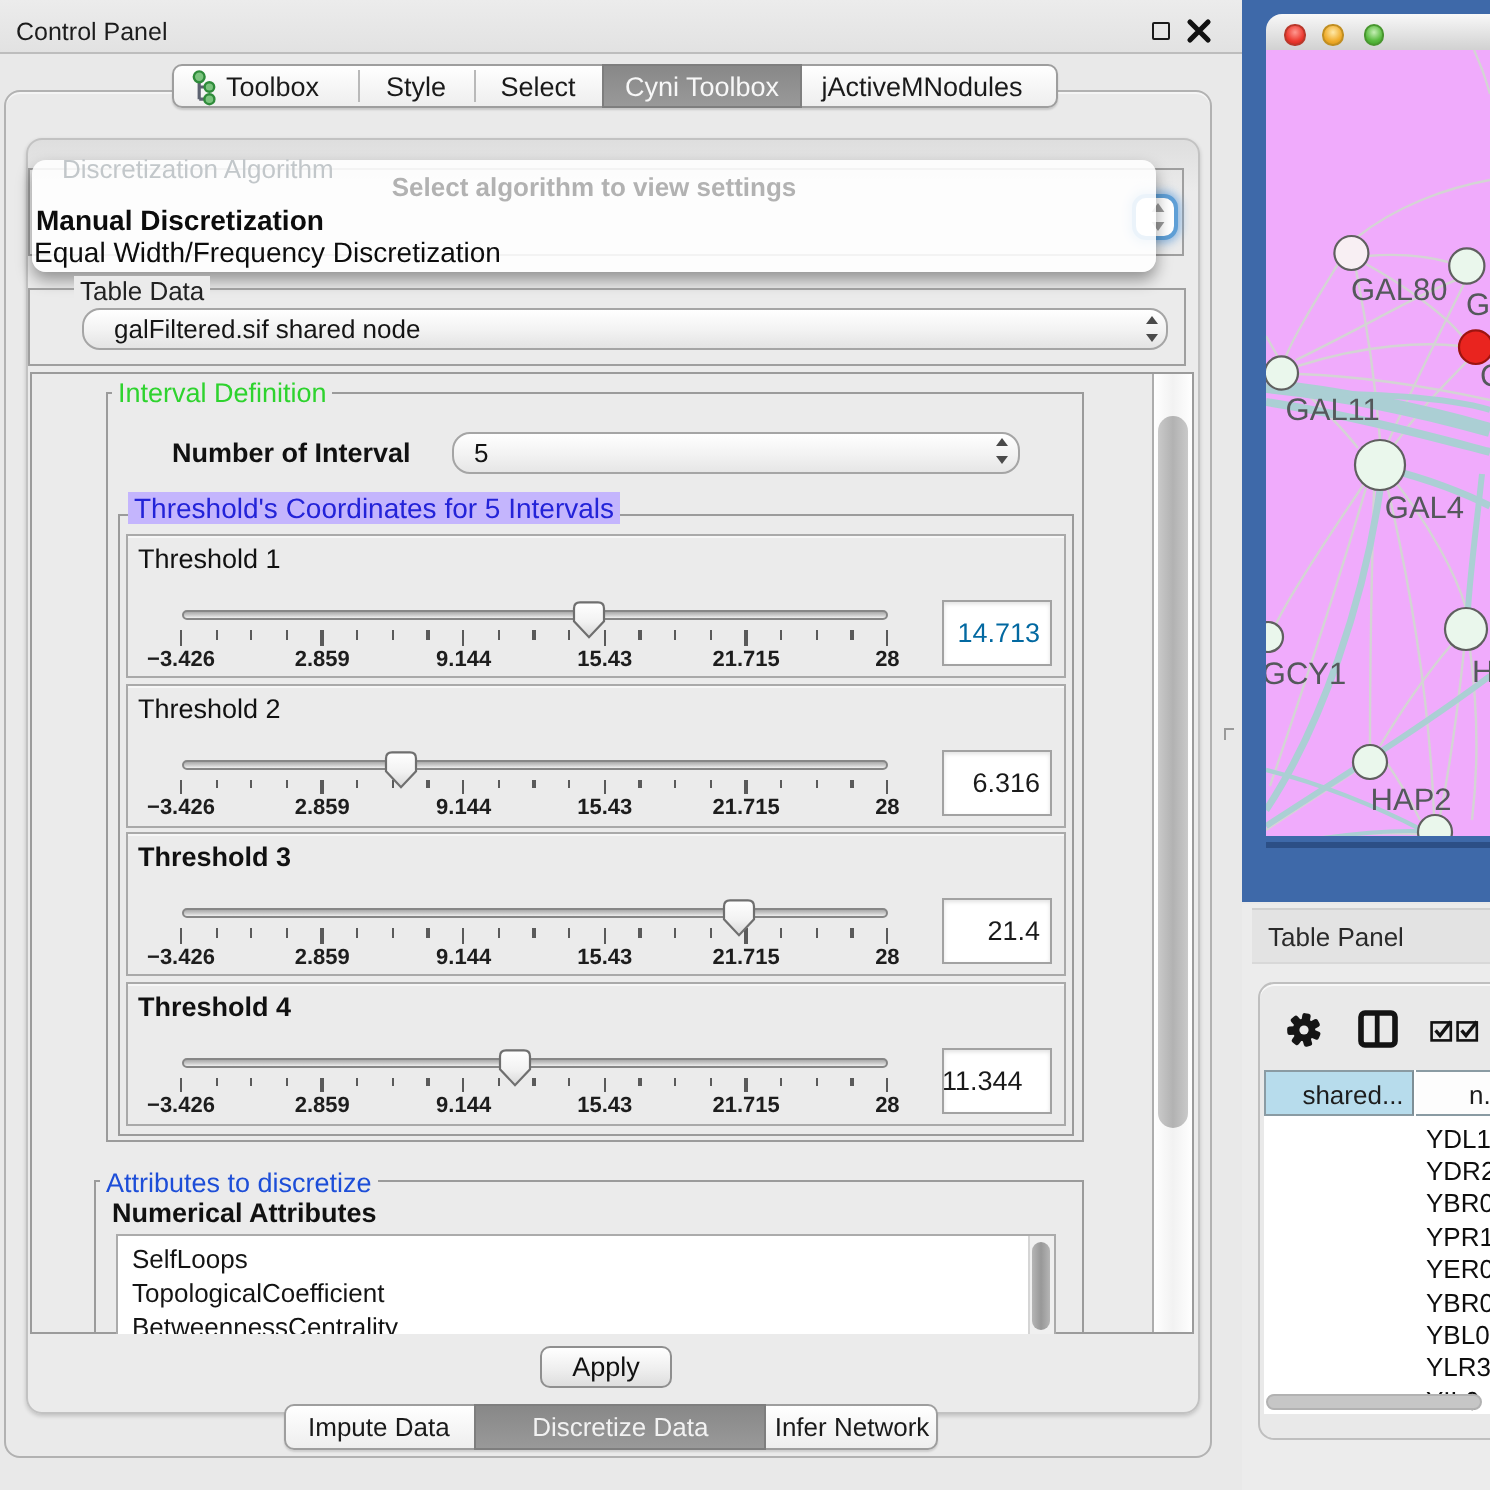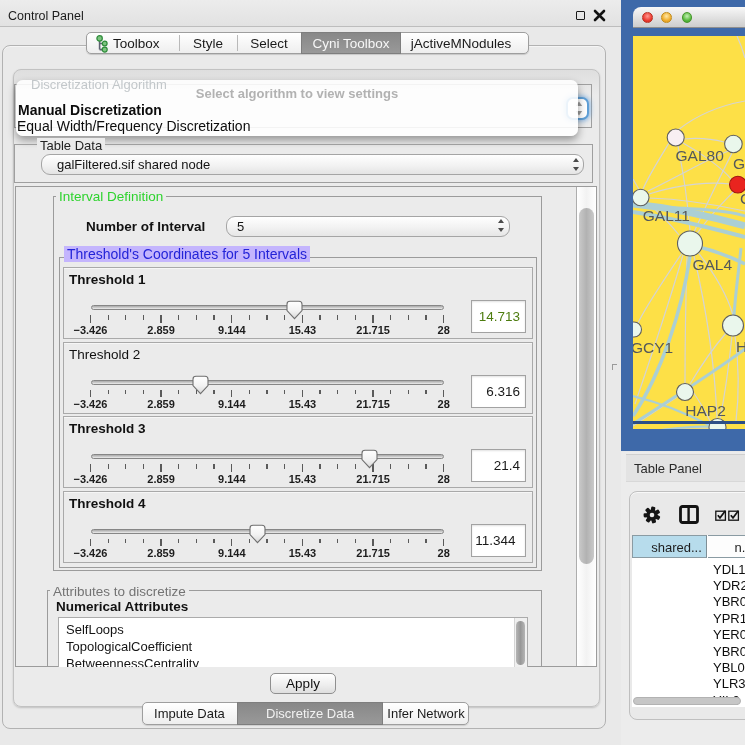--- a/index.html
+++ b/index.html
@@ -67,21 +67,21 @@
 <div class="abs" style="left:226px;top:216px;width:284px;height:20.5px;background:linear-gradient(#ffffff,#f2f2f2 55%,#e6e6e6);border:1px solid #a5a5a5;border-radius:9px"></div>
 <div class="abs" style="left:237px;top:219px;font-size:13px;color:#141414">5</div>
 <svg class="abs" style="left:496px;top:218px" width="10" height="15" viewBox="0 0 10 15">
     <path d="M5,1 L8,5 H2 Z" fill="#4a4a4a"></path>
     <path d="M5,14 L2,10 H8 Z" fill="#4a4a4a"></path>
   </svg>
 
 <div class="abs" style="left:58.5px;top:256.5px;width:478px;height:311.5px;border:1px solid #9b9b9b"></div>
 <div class="abs" style="left:64px;top:246px;background:#c4b5fd;padding:0 3px;font-size:14px;color:#2323d8">Threshold's Coordinates for 5 Intervals</div>
 
-<div style="position:absolute;left:69px;top:272.0px;font-size:13.5px;font-weight:bold;color:#111">Threshold 1</div>
+<div style="position:absolute;left:69px;top:272.0px;font-size:13.5px;font-weight:normal;color:#111">Threshold 1</div>
 <div style="position:absolute;left:63px;top:267px;width:470px;height:72px;border:1px solid #a9a9a9;box-shadow:inset 0 1px 0 #f6f6f6"></div>
 <div style="position:absolute;left:89.8px;top:315.0px;width:1.3px;height:7.5px;background:#5a5a5a"></div>
 <div style="position:absolute;left:107.5px;top:315.0px;width:1.3px;height:4.5px;background:#5a5a5a"></div>
 <div style="position:absolute;left:125.1px;top:315.0px;width:1.3px;height:4.5px;background:#5a5a5a"></div>
 <div style="position:absolute;left:142.8px;top:315.0px;width:1.3px;height:4.5px;background:#5a5a5a"></div>
 <div style="position:absolute;left:160.4px;top:315.0px;width:1.3px;height:7.5px;background:#5a5a5a"></div>
 <div style="position:absolute;left:178.1px;top:315.0px;width:1.3px;height:4.5px;background:#5a5a5a"></div>
 <div style="position:absolute;left:195.8px;top:315.0px;width:1.3px;height:4.5px;background:#5a5a5a"></div>
 <div style="position:absolute;left:213.4px;top:315.0px;width:1.3px;height:4.5px;background:#5a5a5a"></div>
 <div style="position:absolute;left:231.1px;top:315.0px;width:1.3px;height:7.5px;background:#5a5a5a"></div>
@@ -108,21 +108,21 @@
 <defs>
       <linearGradient id="thg267" x1="0" y1="0" x2="0" y2="1">
         <stop offset="0" stop-color="#ffffff"></stop>
         <stop offset="0.55" stop-color="#f2f2f2"></stop>
         <stop offset="1" stop-color="#d8d8d8"></stop>
       </linearGradient>
     </defs>
 <path d="M1,4.2 Q1,1.2 4,1.2 L13,1.2 Q16,1.2 16,4.2 L16,10.6 L8.5,18.6 L1,10.6 Z" fill="url(#thg267)" stroke="#6f6f6f" stroke-width="1.1"></path>
   </svg>
 <div style="position:absolute;left:471px;top:300px;width:55px;height:33px;background:#fff;border:1px solid #a2a2a2;box-shadow:inset 0 1px 2px rgba(0,0,0,0.12)"></div>
-<div style="position:absolute;left:471px;top:300px;width:49px;height:33px;line-height:33px;text-align:right;font-size:13.5px;color:#4d7c0f">14.713</div>
+<div style="position:absolute;left:471px;top:300px;width:49px;height:33px;line-height:33px;text-align:right;font-size:13.5px;color:#0369a1">14.713</div>
 <div style="position:absolute;left:69px;top:346.6px;font-size:13.5px;font-weight:normal;color:#111">Threshold 2</div>
 <div style="position:absolute;left:63px;top:341.6px;width:470px;height:72px;border:1px solid #a9a9a9;box-shadow:inset 0 1px 0 #f6f6f6"></div>
 <div style="position:absolute;left:89.8px;top:389.6px;width:1.3px;height:7.5px;background:#5a5a5a"></div>
 <div style="position:absolute;left:107.5px;top:389.6px;width:1.3px;height:4.5px;background:#5a5a5a"></div>
 <div style="position:absolute;left:125.1px;top:389.6px;width:1.3px;height:4.5px;background:#5a5a5a"></div>
 <div style="position:absolute;left:142.8px;top:389.6px;width:1.3px;height:4.5px;background:#5a5a5a"></div>
 <div style="position:absolute;left:160.4px;top:389.6px;width:1.3px;height:7.5px;background:#5a5a5a"></div>
 <div style="position:absolute;left:178.1px;top:389.6px;width:1.3px;height:4.5px;background:#5a5a5a"></div>
 <div style="position:absolute;left:195.8px;top:389.6px;width:1.3px;height:4.5px;background:#5a5a5a"></div>
 <div style="position:absolute;left:213.4px;top:389.6px;width:1.3px;height:4.5px;background:#5a5a5a"></div>
@@ -234,24 +234,24 @@
 <defs>
       <linearGradient id="thg490" x1="0" y1="0" x2="0" y2="1">
         <stop offset="0" stop-color="#ffffff"></stop>
         <stop offset="0.55" stop-color="#f2f2f2"></stop>
         <stop offset="1" stop-color="#d8d8d8"></stop>
       </linearGradient>
     </defs>
 <path d="M1,4.2 Q1,1.2 4,1.2 L13,1.2 Q16,1.2 16,4.2 L16,10.6 L8.5,18.6 L1,10.6 Z" fill="url(#thg490)" stroke="#6f6f6f" stroke-width="1.1"></path>
   </svg>
 <div style="position:absolute;left:471px;top:523.8px;width:55px;height:33px;background:#fff;border:1px solid #a2a2a2;box-shadow:inset 0 1px 2px rgba(0,0,0,0.12)"></div>
-<div style="position:absolute;left:471px;top:523.8px;width:49px;height:45px;line-height:33px;text-align:center;font-size:13.5px;color:#1a1a1a">11.344</div>
+<div style="position:absolute;left:471px;top:523.8px;width:49px;height:45px;line-height:33px;text-align:left;font-size:13.5px;color:#1a1a1a">11.344</div>
 
 <div class="abs" style="left:47.4px;top:590px;width:495px;height:76px;border:1px solid #9b9b9b;border-bottom:none"></div>
-<div class="abs" style="left:50px;top:583.5px;background:#ebebeb;padding:0 3px;font-size:13.5px;color:#737373">Attributes to discretize</div>
+<div class="abs" style="left:50px;top:583.5px;background:#ebebeb;padding:0 3px;font-size:13.5px;color:#1d4ed8">Attributes to discretize</div>
 <div class="abs" style="left:56px;top:599px;font-size:13.5px;font-weight:bold;color:#111">Numerical Attributes</div>
 <div class="abs" style="left:58px;top:617px;width:470px;height:49.5px;background:#fff;border:1px solid #ababab;border-bottom:none;overflow:hidden">
 <div style="position:absolute;left:7px;top:4px;font-size:13px;color:#141414">SelfLoops</div>
 <div style="position:absolute;left:7px;top:21px;font-size:13px;color:#141414">TopologicalCoefficient</div>
 <div style="position:absolute;left:7px;top:38px;font-size:13px;color:#141414">BetweennessCentrality</div>
 <div style="position:absolute;right:0;top:0;width:13.5px;height:50px;background:#f0f0f0;border-left:1px solid #d5d5d5"></div>
 <div style="position:absolute;right:2.5px;top:3px;width:9px;height:44px;border-radius:4.5px;background:linear-gradient(90deg,#b5b5b5,#989898 50%,#b5b5b5)"></div>
 </div>
 
 <div class="abs" style="left:270px;top:672.5px;width:66px;height:21.5px;background:linear-gradient(#ffffff,#ededed 60%,#dedede);border:1px solid #8f8f8f;border-radius:5px;text-align:center;line-height:20px;font-size:13.5px;color:#111">Apply</div>
@@ -262,21 +262,21 @@
 <div class="abs" style="left:237.3px;top:705.5px;width:145.7px;text-align:center;font-size:13px;color:#f2f2f2">Discretize Data</div>
 <div class="abs" style="left:383px;top:705.5px;width:86px;text-align:center;font-size:13px;color:#1a1a1a">Infer Network</div>
 
 <div class="abs" style="left:611.5px;top:364px;width:5px;height:6px;border-left:1.4px solid #9a9a9a;border-top:1.4px solid #9a9a9a"></div>
 
 <div class="abs" style="left:621px;top:0;width:124px;height:451px;background:#3e69a9"></div>
 <div class="abs" style="left:633px;top:7px;width:112px;height:21px;background:linear-gradient(#f8f8f8,#cdcdcd);border-radius:8px 0 0 0;border-bottom:1px solid #8e8e8e"></div>
 <div class="abs" style="left:642px;top:12.2px;width:10.5px;height:10.5px;border-radius:50%;background:radial-gradient(circle at 50% 35%,#ff9890,#ec3a30 60%,#c81f14);border:0.5px solid #b8382b"></div>
 <div class="abs" style="left:661px;top:12.2px;width:10.5px;height:10.5px;border-radius:50%;background:radial-gradient(circle at 50% 35%,#ffe9a8,#f0ad2d 60%,#d18d11);border:0.5px solid #c08e22"></div>
 <div class="abs" style="left:681.6px;top:12.2px;width:10.5px;height:10.5px;border-radius:50%;background:radial-gradient(circle at 50% 35%,#c5efb5,#59bb3f 60%,#3a9c23);border:0.5px solid #48962f"></div>
-<div class="abs" style="left:633px;top:36px;width:112px;height:393px;background:#fde047;overflow:hidden">
+<div class="abs" style="left:633px;top:25px;width:112px;height:393px;background:#f0abfc;overflow:hidden">
 <svg width="112" height="393" viewBox="0 0 112 393">
 <g fill="none" stroke="#d4d4d4" stroke-width="1.2">
 <path d="M45,94 C65,78 90,69 112,65"></path>
 <path d="M104,0 Q109,11 112,22"></path>
 <path d="M51,103 Q72,101 91,106"></path>
 <path d="M50,107 C70,118 90,133 98,143"></path>
 <path d="M45,110 C51,140 55,170 57,195"></path>
 <path d="M36,107 C25,125 15,141 10,153"></path>
 <path d="M16,158 C50,147 80,146 97,148"></path>
 <path d="M15,155 C50,138 80,120 98,114"></path>

